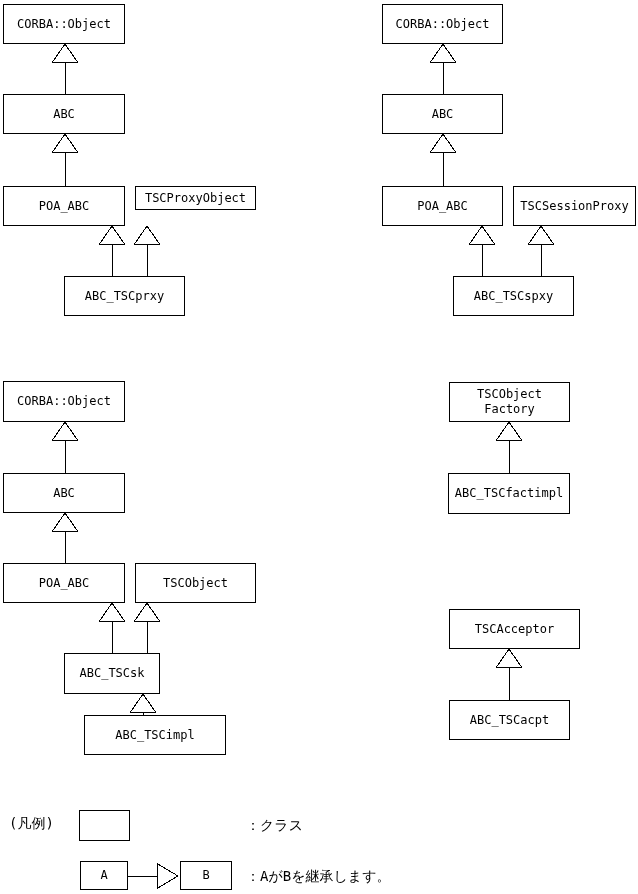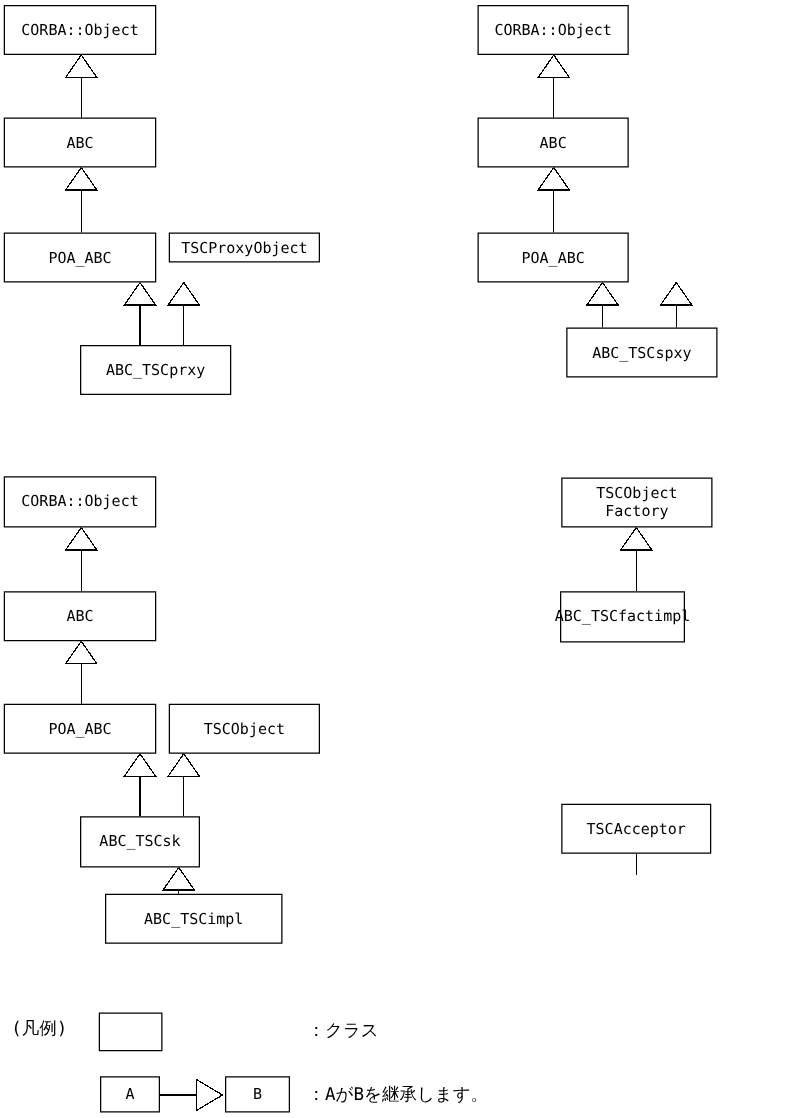--- a/index.html
+++ b/index.html
@@ -133,34 +133,36 @@
 
   <div class="cbox" style="left:3px;top:4px;width:122px;height:40px">CORBA::Object</div>
   <div class="cbox" style="left:3px;top:94px;width:122px;height:40px">ABC</div>
   <div class="cbox" style="left:3px;top:186px;width:122px;height:40px">POA_ABC</div>
   <div class="cbox" style="left:135px;top:186px;width:121px;height:24px">TSCProxyObject</div>
   <div class="cbox" style="left:64px;top:276px;width:121px;height:40px">ABC_TSCprxy</div>
 
   <div class="cbox" style="left:382px;top:4px;width:121px;height:40px">CORBA::Object</div>
   <div class="cbox" style="left:382px;top:94px;width:121px;height:40px">ABC</div>
   <div class="cbox" style="left:382px;top:186px;width:121px;height:40px">POA_ABC</div>
-  <div class="cbox" style="left:453px;top:262px;width:121px;height:40px">ABC_TSCspxy</div>
+  <div class="cbox" style="left:513px;top:186px;width:123px;height:40px">TSCSessionProxy</div>
+  <div class="cbox" style="left:453px;top:276px;width:121px;height:40px">ABC_TSCspxy</div>
 
   <div class="cbox" style="left:3px;top:381px;width:122px;height:41px">CORBA::Object</div>
   <div class="cbox" style="left:3px;top:473px;width:122px;height:40px">ABC</div>
   <div class="cbox" style="left:3px;top:563px;width:122px;height:40px">POA_ABC</div>
   <div class="cbox" style="left:135px;top:563px;width:121px;height:40px">TSCObject</div>
   <div class="cbox" style="left:64px;top:653px;width:96px;height:41px">ABC_TSCsk</div>
   <div class="cbox" style="left:84px;top:715px;width:142px;height:40px">ABC_TSCimpl</div>
 
   <div class="cbox" style="left:449px;top:382px;width:121px;height:40px">TSCObject
 Factory</div>
-  <div class="cbox" style="left:448px;top:473px;width:100px;height:41px">ABC_TSCfactimpl</div>
+  <div class="cbox" style="left:448px;top:473px;width:122px;height:41px">ABC_TSCfactimpl</div>
 
-  <div class="cbox" style="left:449px;top:643px;width:120px;height:40px">TSCAcceptor</div>
+  <div class="cbox" style="left:449px;top:609px;width:131px;height:40px">TSCAcceptor</div>
+  <div class="cbox" style="left:449px;top:700px;width:121px;height:40px">ABC_TSCacpt</div>
 
   <div class="label" style="left:9px;top:814px">(凡例)</div>
   <div class="cbox" style="left:79px;top:810px;width:51px;height:31px"></div>
   <div class="label" style="left:246px;top:816px">：クラス</div>
 
   <div class="cbox" style="left:80px;top:861px;width:48px;height:29px">A</div>
   <div class="cbox" style="left:180px;top:861px;width:52px;height:29px">B</div>
   <div class="label" style="left:246px;top:867px">：AがBを継承します。</div>
 
 </div>

